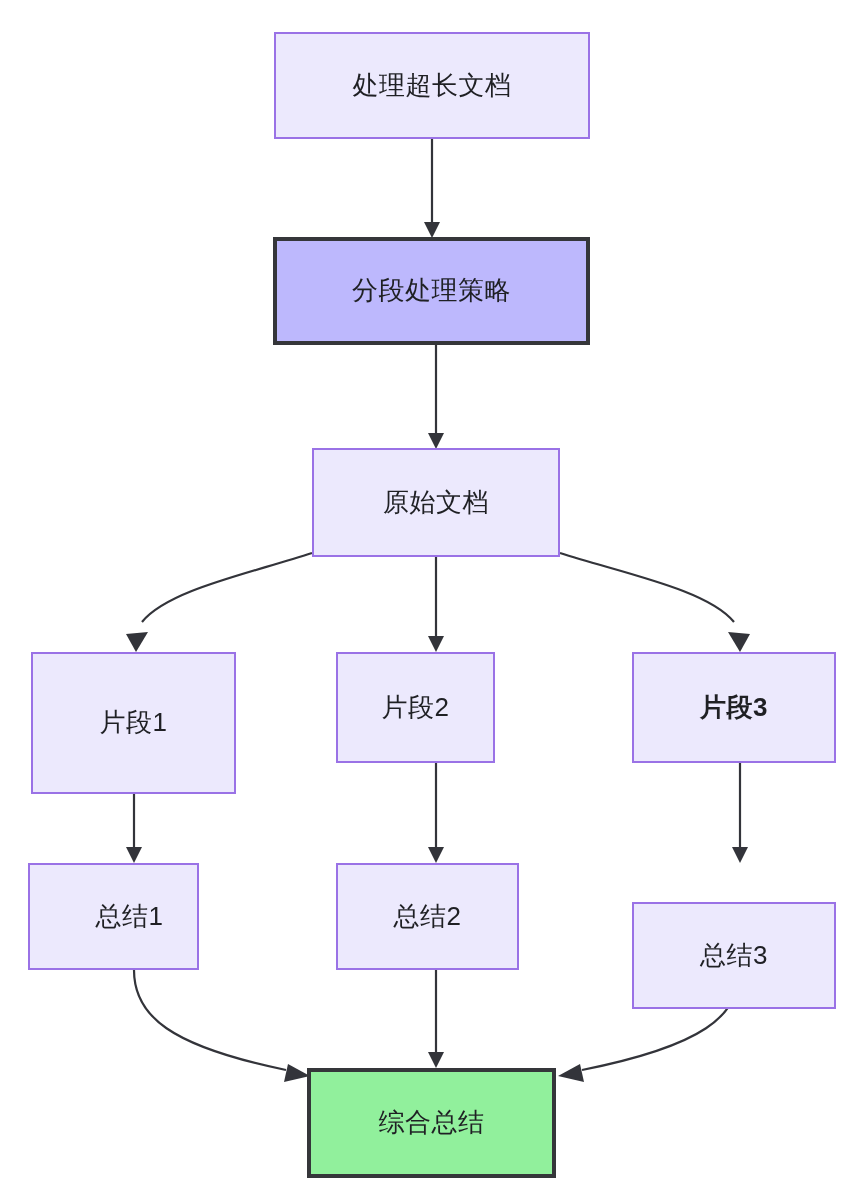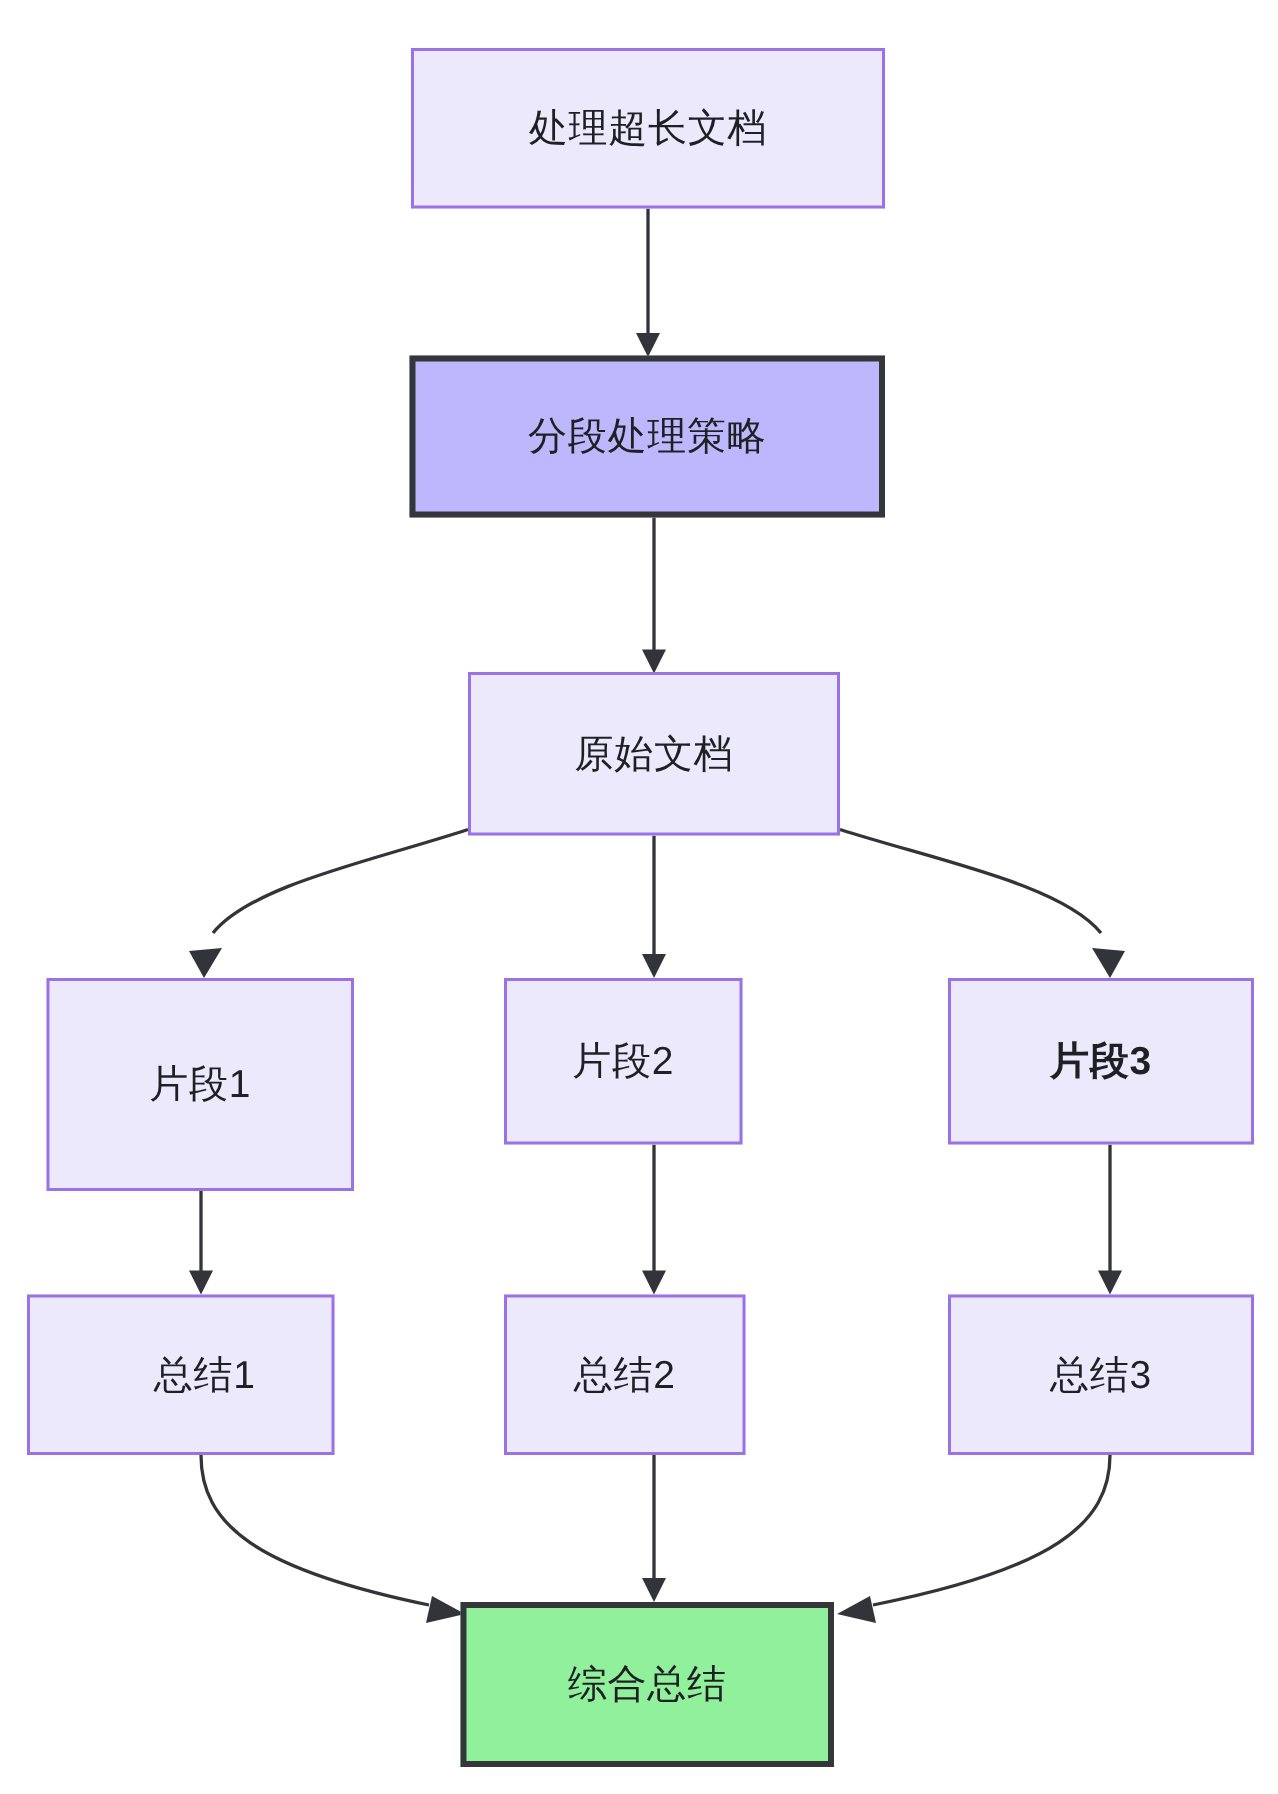--- a/index.html
+++ b/index.html
@@ -143,29 +143,29 @@
   </div>
 
   <div class="node node-default" style="left:336px; top:652px; width:159px; height:111px;">
     <span>片段2</span>
   </div>
 
   <div class="node node-default" style="left:632px; top:652px; width:204px; height:111px;font-weight:bold;">
     <span>片段3</span>
   </div>
 
-  <div class="node node-default" style="left:18px; top:863px; width:205px; height:107px;padding-left:32px;">
+  <div class="node node-default" style="left:28px; top:863px; width:171px; height:107px;padding-left:32px;">
     <span>总结1</span>
   </div>
 
-  <div class="node node-default" style="left:336px; top:863px; width:161px; height:107px;">
+  <div class="node node-default" style="left:336px; top:863px; width:183px; height:107px;">
     <span>总结2</span>
   </div>
 
-  <div class="node node-default" style="left:632px; top:863px; width:204px; height:107px;">
+  <div class="node node-default" style="left:632px; top:902px; width:204px; height:107px;">
     <span>总结3</span>
   </div>
 
   <div class="node node-final" style="left:307px; top:1068px; width:249px; height:110px;">
     <span>综合总结</span>
   </div>
 
 </div>
 
 </body></html>

